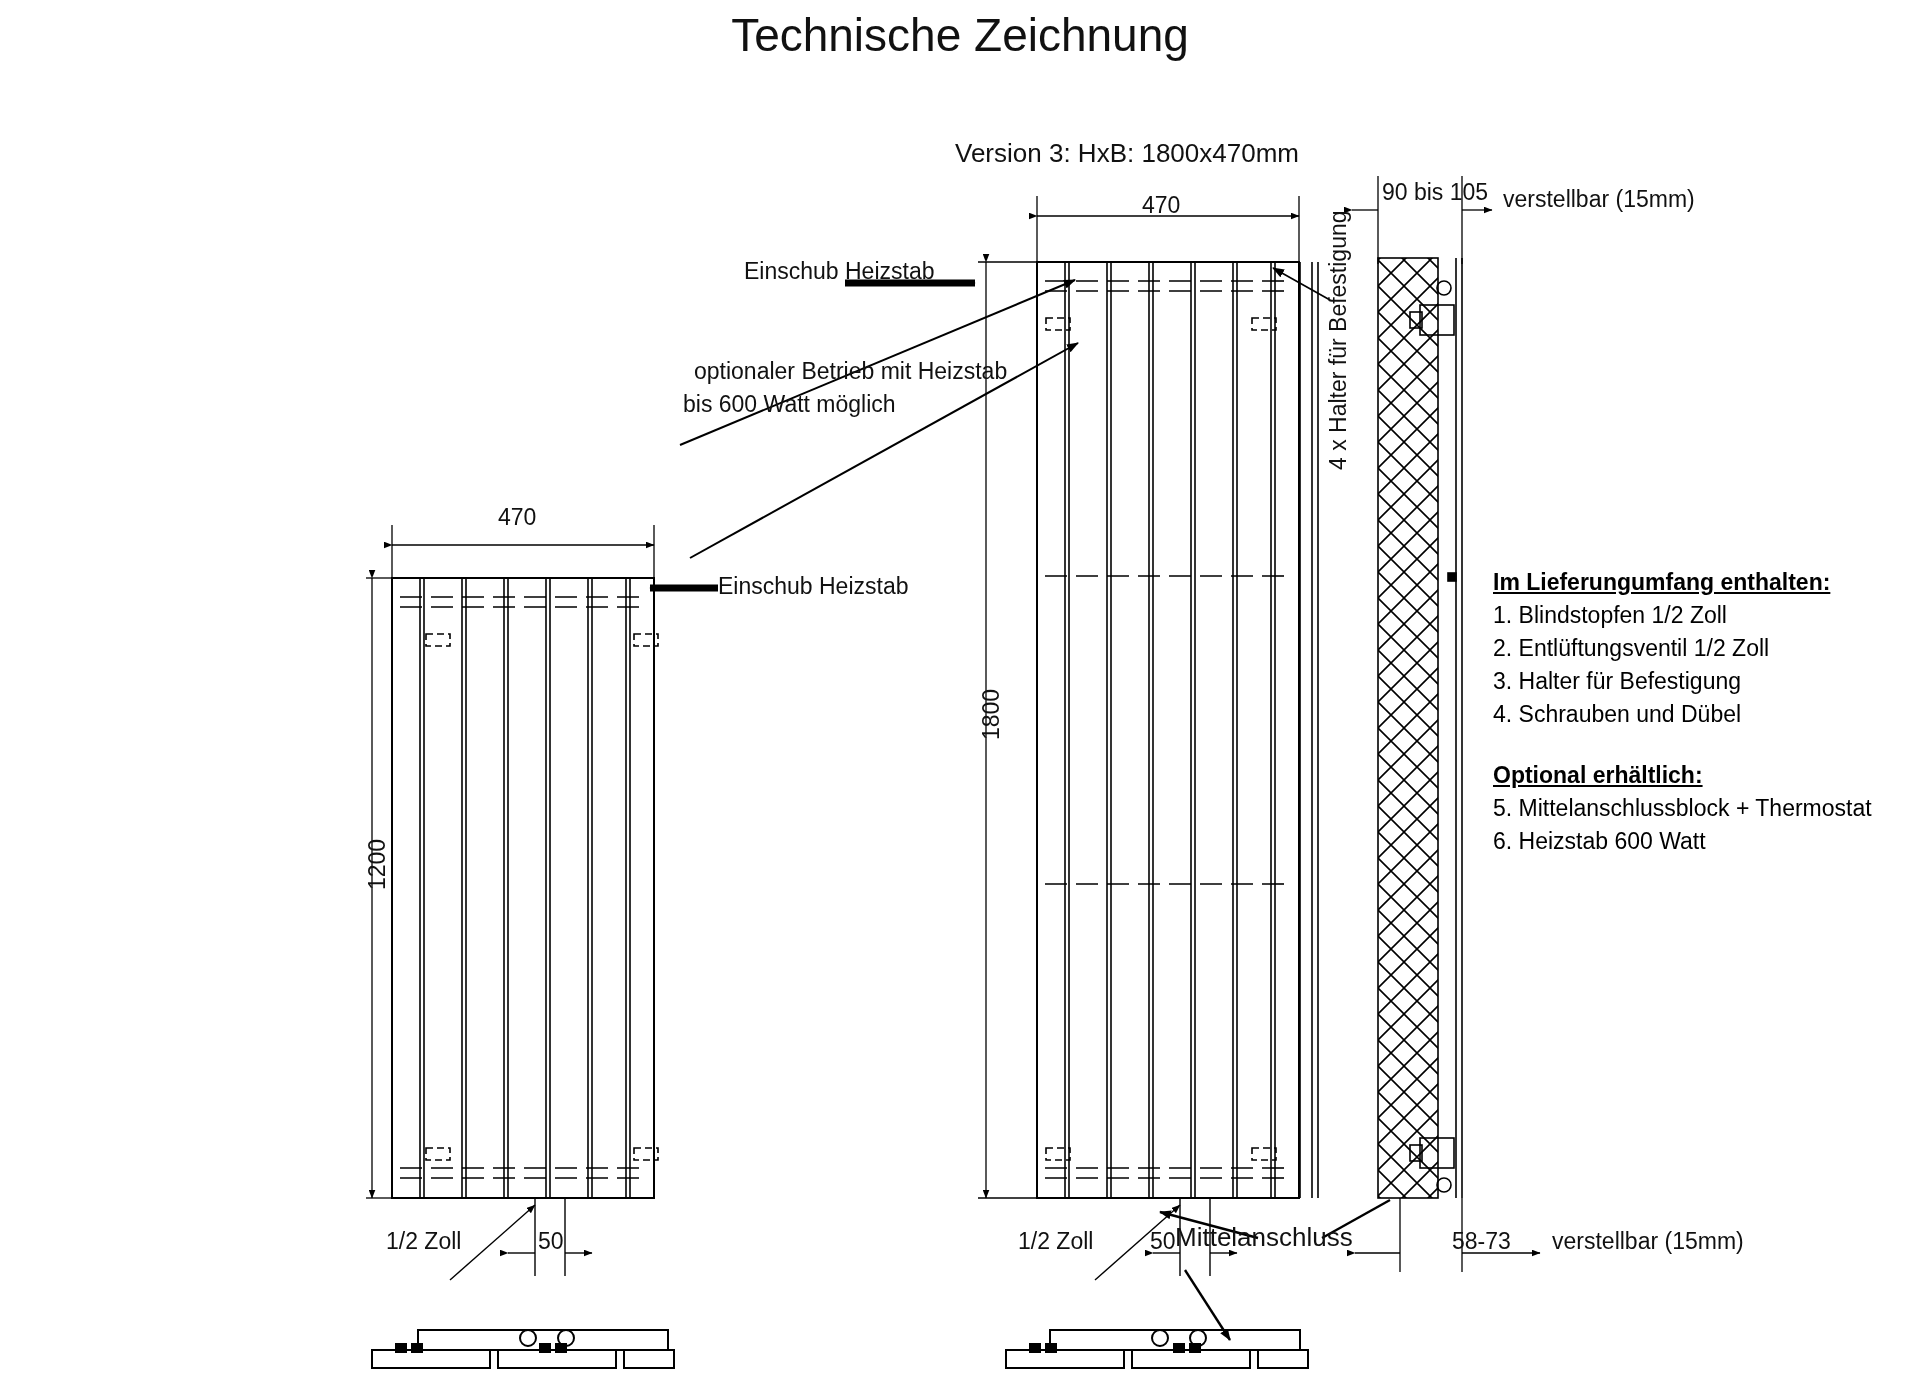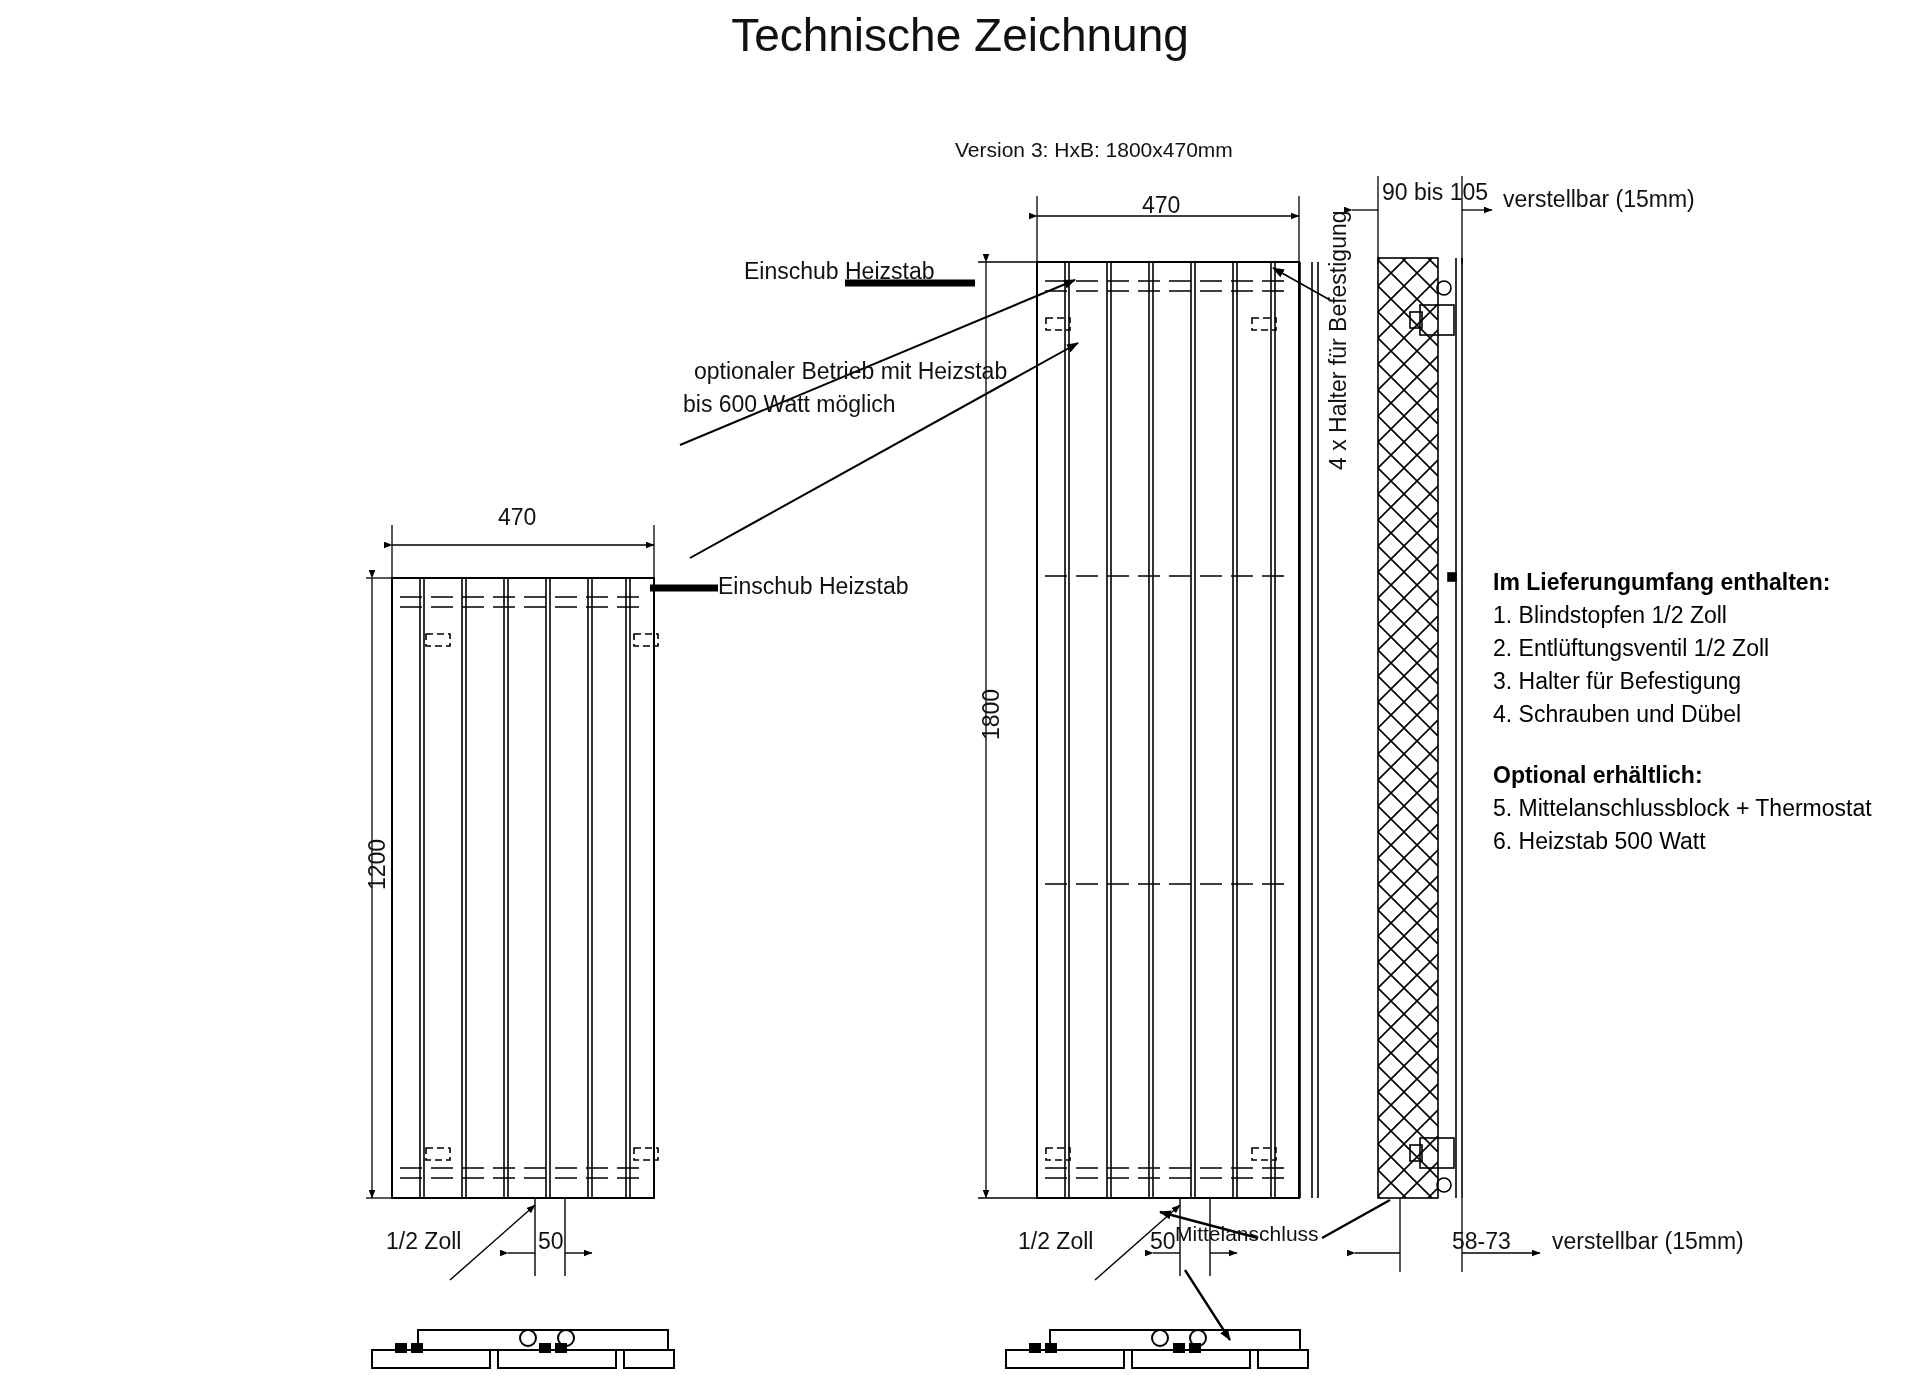--- a/index.html
+++ b/index.html
@@ -2,24 +2,24 @@
 <html><head>
 <meta charset="utf-8">
 <style>
   html,body{margin:0;padding:0;background:#ffffff;}
   body{width:1920px;height:1386px;position:relative;overflow:hidden;
        font-family:"Liberation Sans","DejaVu Sans",sans-serif;color:#000;}
   .stage{position:absolute;left:0;top:0;width:1920px;height:1386px;}
   svg.draw{position:absolute;left:0;top:0;width:1920px;height:1386px;}
   .txt{position:absolute;white-space:pre;color:#111;}
   .title{font-size:46px;left:0;top:8px;width:1920px;text-align:center;}
-  .ver{font-size:21px;}
+  .ver{font-size:26px;}
   .lbl{font-size:23px;}
   .list{font-size:23px;line-height:33px;}
-  .bold-u{font-weight:bold;}
+  .bold-u{font-weight:bold;text-decoration:underline;}
   .rot90{transform:rotate(-90deg);transform-origin:left top;}
 </style>
 </head>
 <body>
 
 <div class="stage">
 
   <svg class="draw" viewBox="0 0 1920 1386">
     <defs>
       <marker id="ar" markerWidth="12" markerHeight="9" refX="11" refY="4.5" orient="auto" markerUnits="userSpaceOnUse">
@@ -251,16 +251,16 @@
 
   <div style="position:absolute;left:1493px;top:566px;">
     <div class="list bold-u">Im Lieferungumfang enthalten:</div>
     <div class="list">1. Blindstopfen 1/2 Zoll</div>
     <div class="list">2. Entlüftungsventil 1/2 Zoll</div>
     <div class="list">3. Halter für Befestigung</div>
     <div class="list">4. Schrauben und Dübel</div>
     <div style="height:28px;"></div>
     <div class="list bold-u">Optional erhältlich:</div>
     <div class="list">5. Mittelanschlussblock + Thermostat</div>
-    <div class="list">6. Heizstab 500 Watt</div>
+    <div class="list">6. Heizstab 600 Watt</div>
   </div>
 
 </div>
 
 </body></html>

